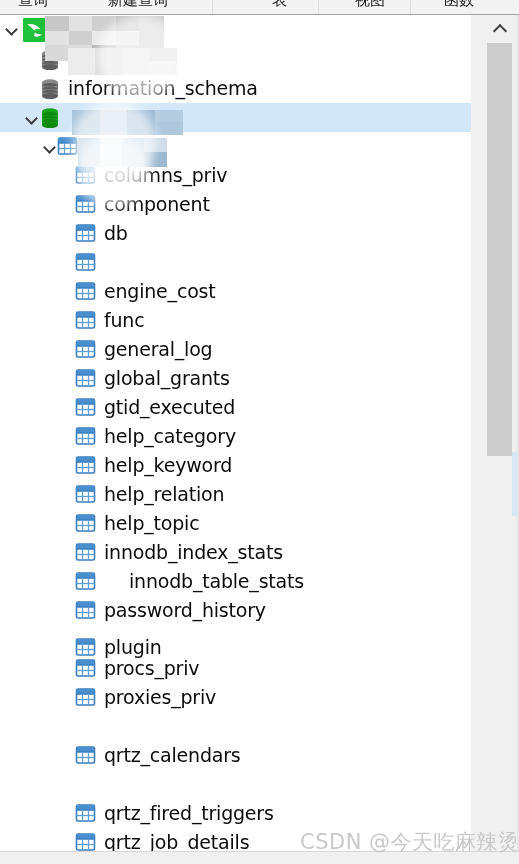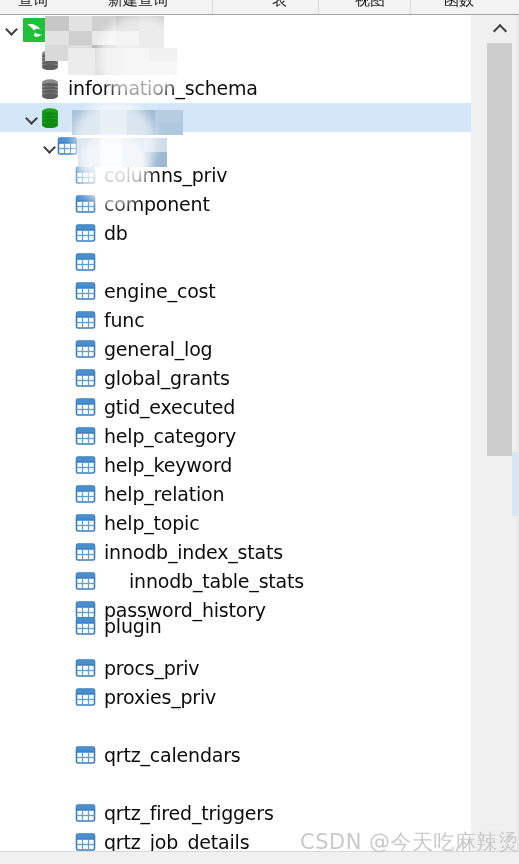--- a/index.html
+++ b/index.html
@@ -462,21 +462,21 @@
           <rect x="1.5" y="2" width="18" height="16" rx="1.6" fill="#ffffff" stroke="#3a7ebf" stroke-width="1.6"></rect>
           <rect x="1.5" y="2" width="18" height="5" rx="1.6" fill="#4a8fcd"></rect>
           <line x1="1.5" y1="7" x2="19.5" y2="7" stroke="#3a7ebf" stroke-width="1.5"></line>
           <line x1="1.5" y1="12.5" x2="19.5" y2="12.5" stroke="#5d9fd6" stroke-width="1.3"></line>
           <line x1="7.5" y1="7" x2="7.5" y2="18" stroke="#5d9fd6" stroke-width="1.3"></line>
           <line x1="13.5" y1="7" x2="13.5" y2="18" stroke="#5d9fd6" stroke-width="1.3"></line>
         </svg>
       </span>
       <span class="label" style="left: 104px;">password_history</span>
     </div>
-    <div class="row" style="top: 597px;">
+    <div class="row" style="top: 618px;">
       <span class="ico" style="left: 74px;">
         <svg width="21" height="21" viewBox="0 0 21 21">
           <rect x="1.5" y="2" width="18" height="16" rx="1.6" fill="#ffffff" stroke="#3a7ebf" stroke-width="1.6"></rect>
           <rect x="1.5" y="2" width="18" height="5" rx="1.6" fill="#4a8fcd"></rect>
           <line x1="1.5" y1="7" x2="19.5" y2="7" stroke="#3a7ebf" stroke-width="1.5"></line>
           <line x1="1.5" y1="12.5" x2="19.5" y2="12.5" stroke="#5d9fd6" stroke-width="1.3"></line>
           <line x1="7.5" y1="7" x2="7.5" y2="18" stroke="#5d9fd6" stroke-width="1.3"></line>
           <line x1="13.5" y1="7" x2="13.5" y2="18" stroke="#5d9fd6" stroke-width="1.3"></line>
         </svg>
       </span>

